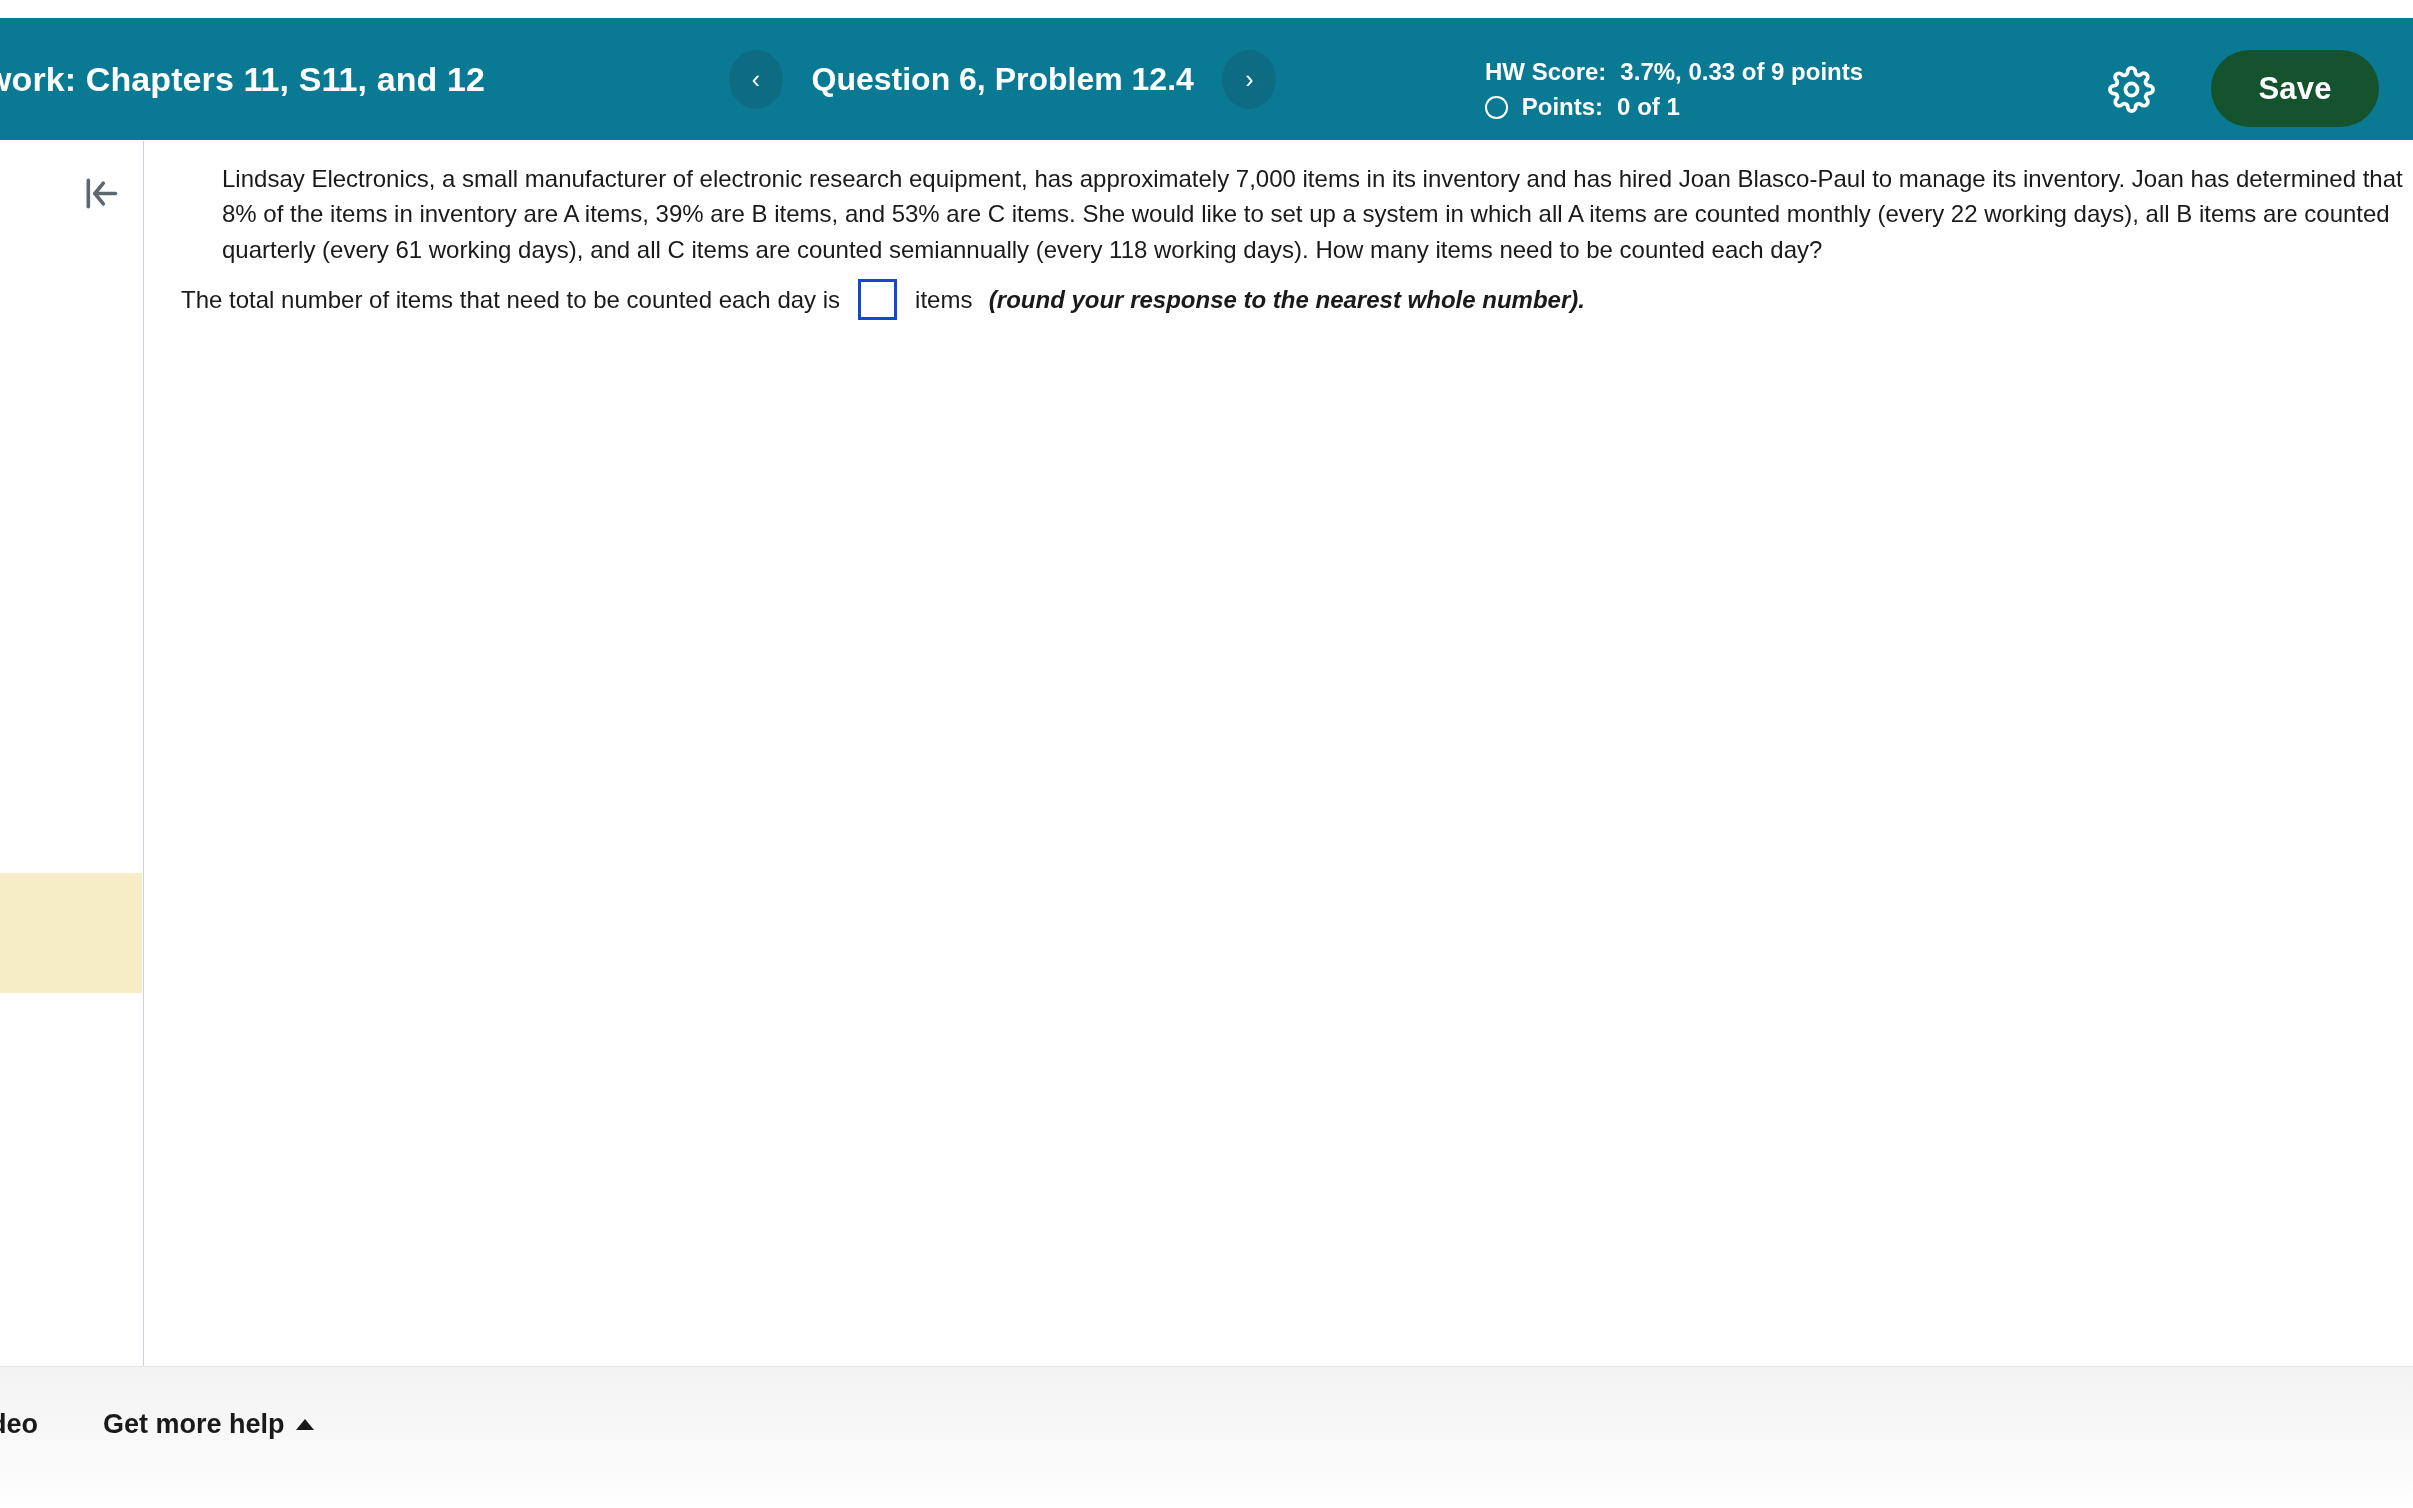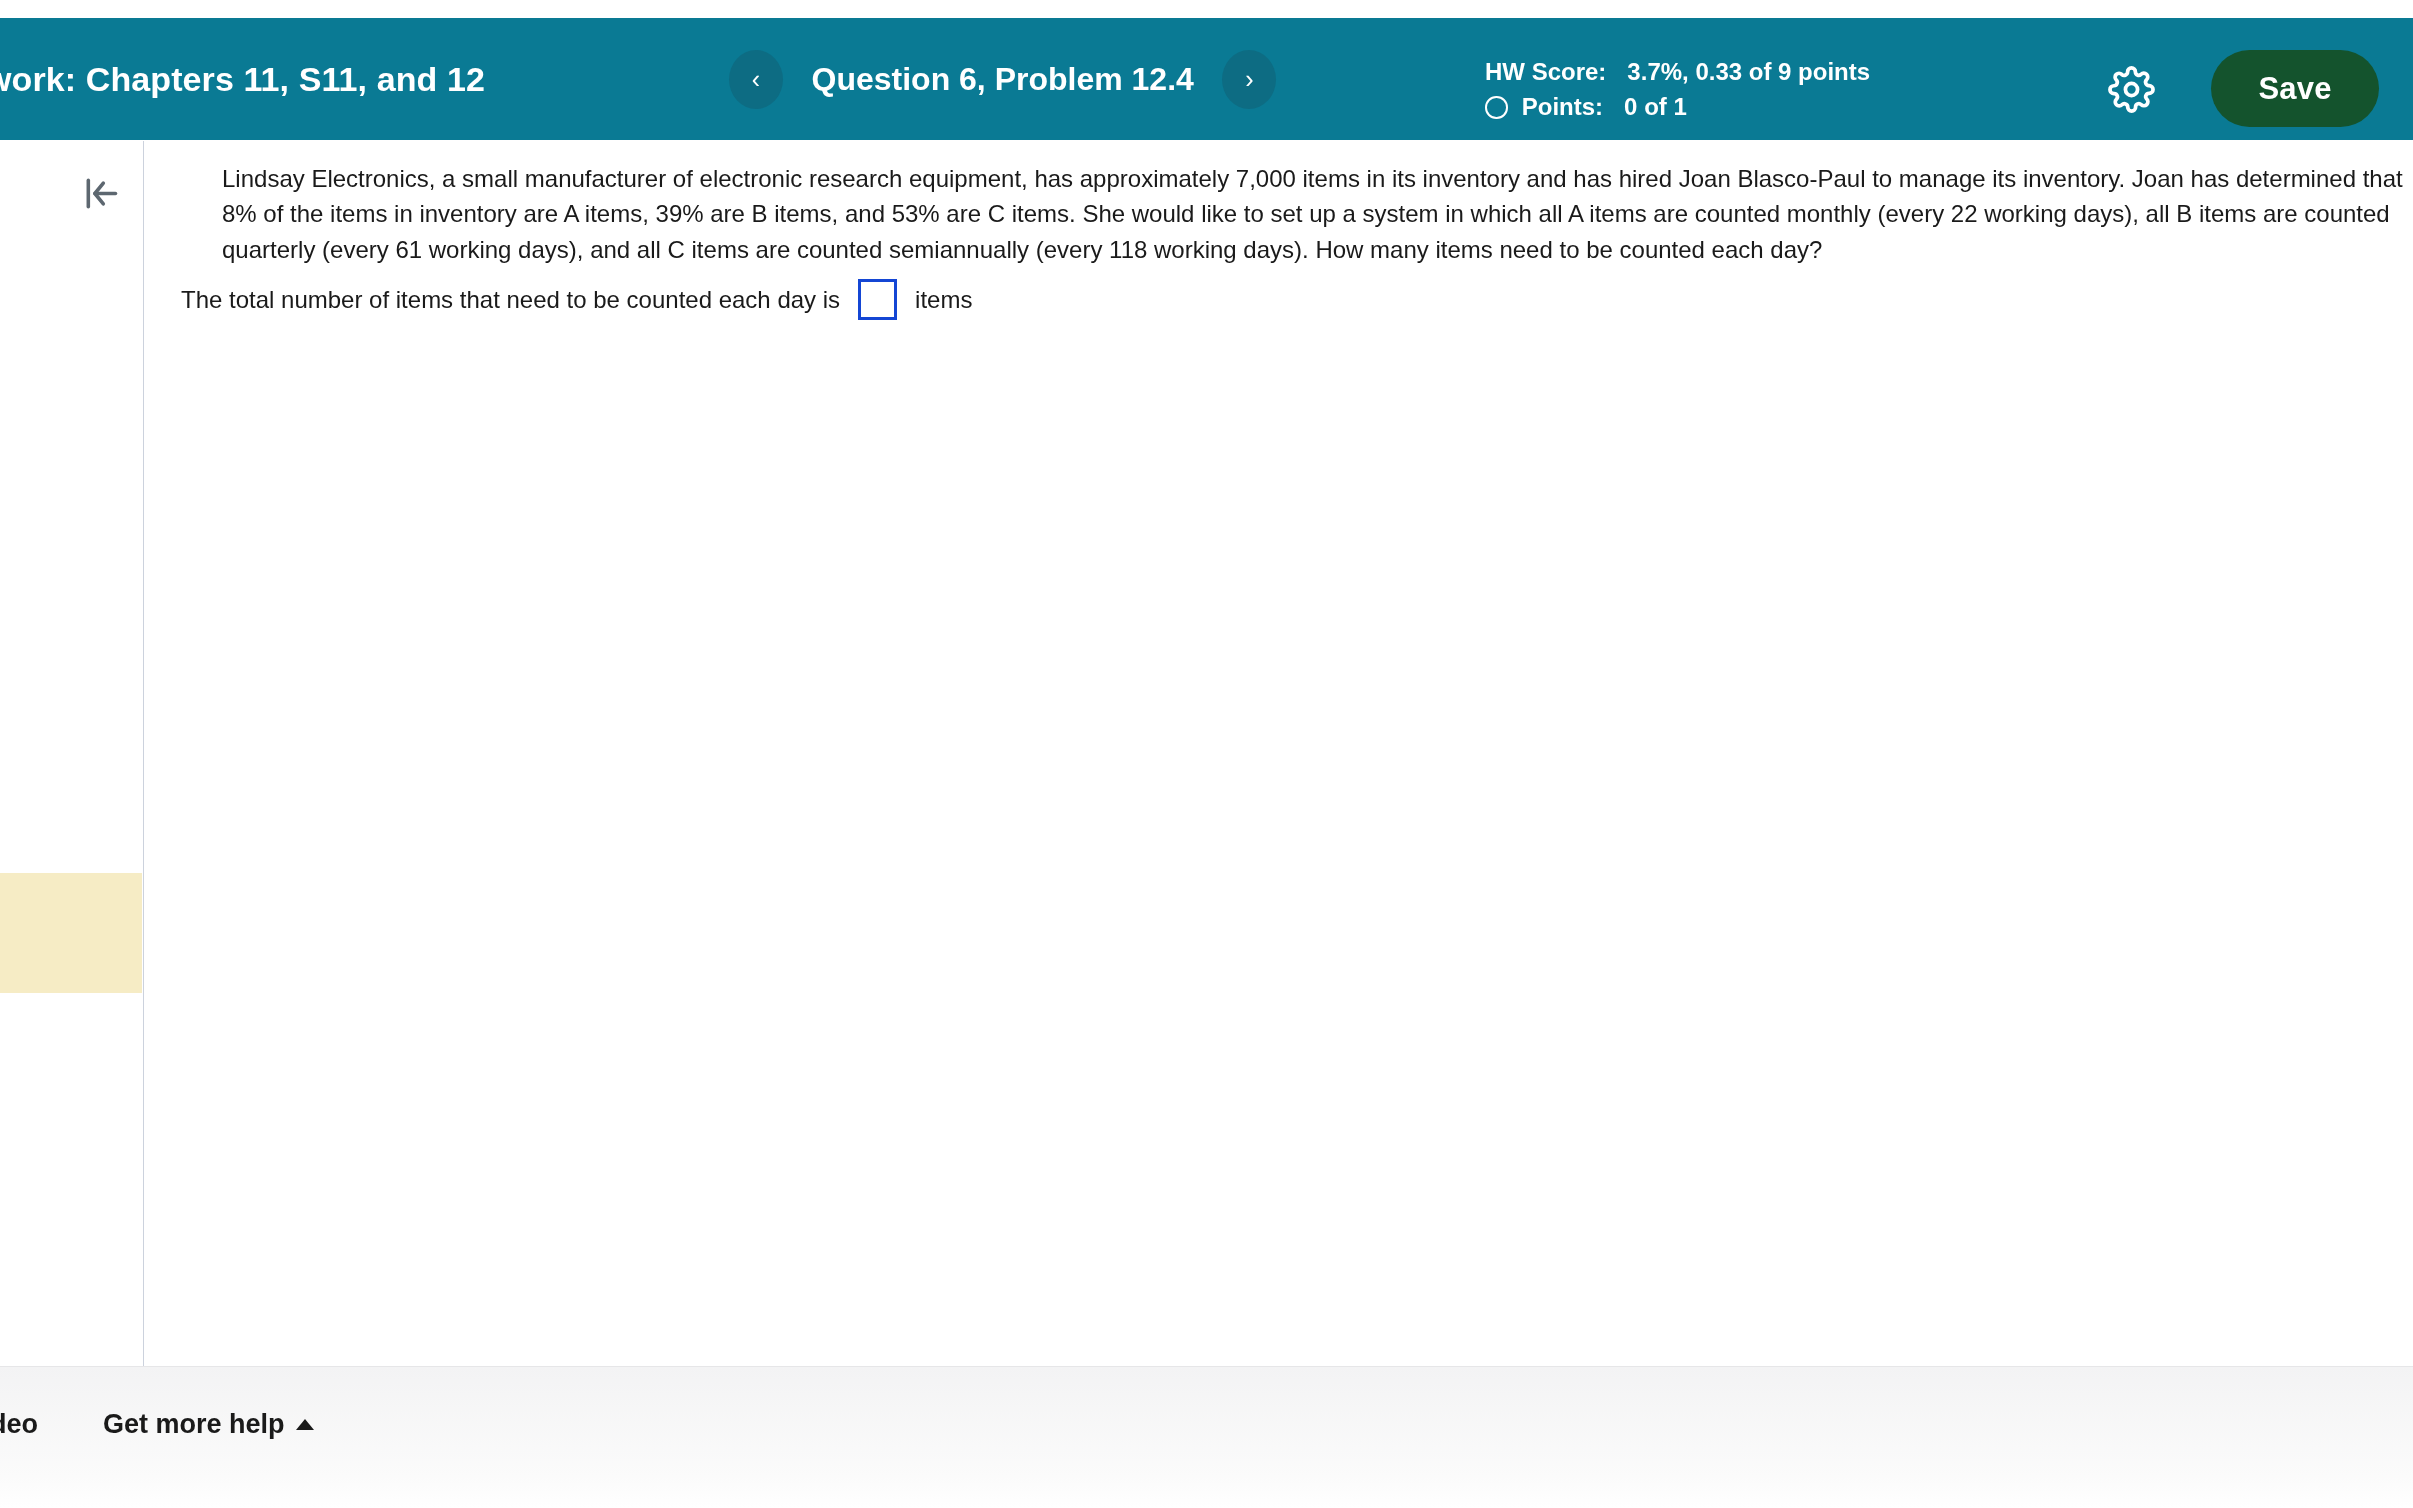--- a/index.html
+++ b/index.html
@@ -93,21 +93,21 @@
     top: 37px;
     color: #ffffff;
     font-size: 24px;
     line-height: 1.45;
     white-space: nowrap;
   }
   .score-line {
     display: flex;
     align-items: center;
   }
-  .score-strong { font-weight: bold; margin-right: 21px; }
+  .score-strong { font-weight: bold; margin-right: 14px; }
   .score-normal { font-weight: bold; }
 
   .points-circle {
     display: inline-block;
     width: 22.6px;
     height: 22.6px;
     border: 2.9px solid #ffffff;
     border-radius: 50%;
     margin-right: 14.2px;
     box-sizing: border-box;
@@ -345,20 +345,21 @@
     </div>
 
     <div class="content">
 
       <div class="problem-text">Lindsay Electronics, a small manufacturer of electronic research equipment, has approximately 7,000 items in its inventory and has hired Joan Blasco-Paul to manage its inventory. Joan has determined that 8% of the items in inventory are A items, 39% are B items, and 53% are C items. She would like to set up a system in which all A items are counted monthly (every 22 working days), all B items are counted quarterly (every 61 working days), and all C items are counted semiannually (every 118 working days). How many items need to be counted each day?</div>
 
       <div class="answer-line">
         <span>The total number of items that need to be counted each day is</span>
         <input class="answer-input" type="text" value="" style="">
         <span>items</span>
+        <span class="answer-hint">(round your response to the nearest whole number).</span>
       </div>
 
     </div>
   </div>
 
   <div class="footer">
 
     <div class="footer-left">
       <button class="footer-link">
         <span>Video</span>

